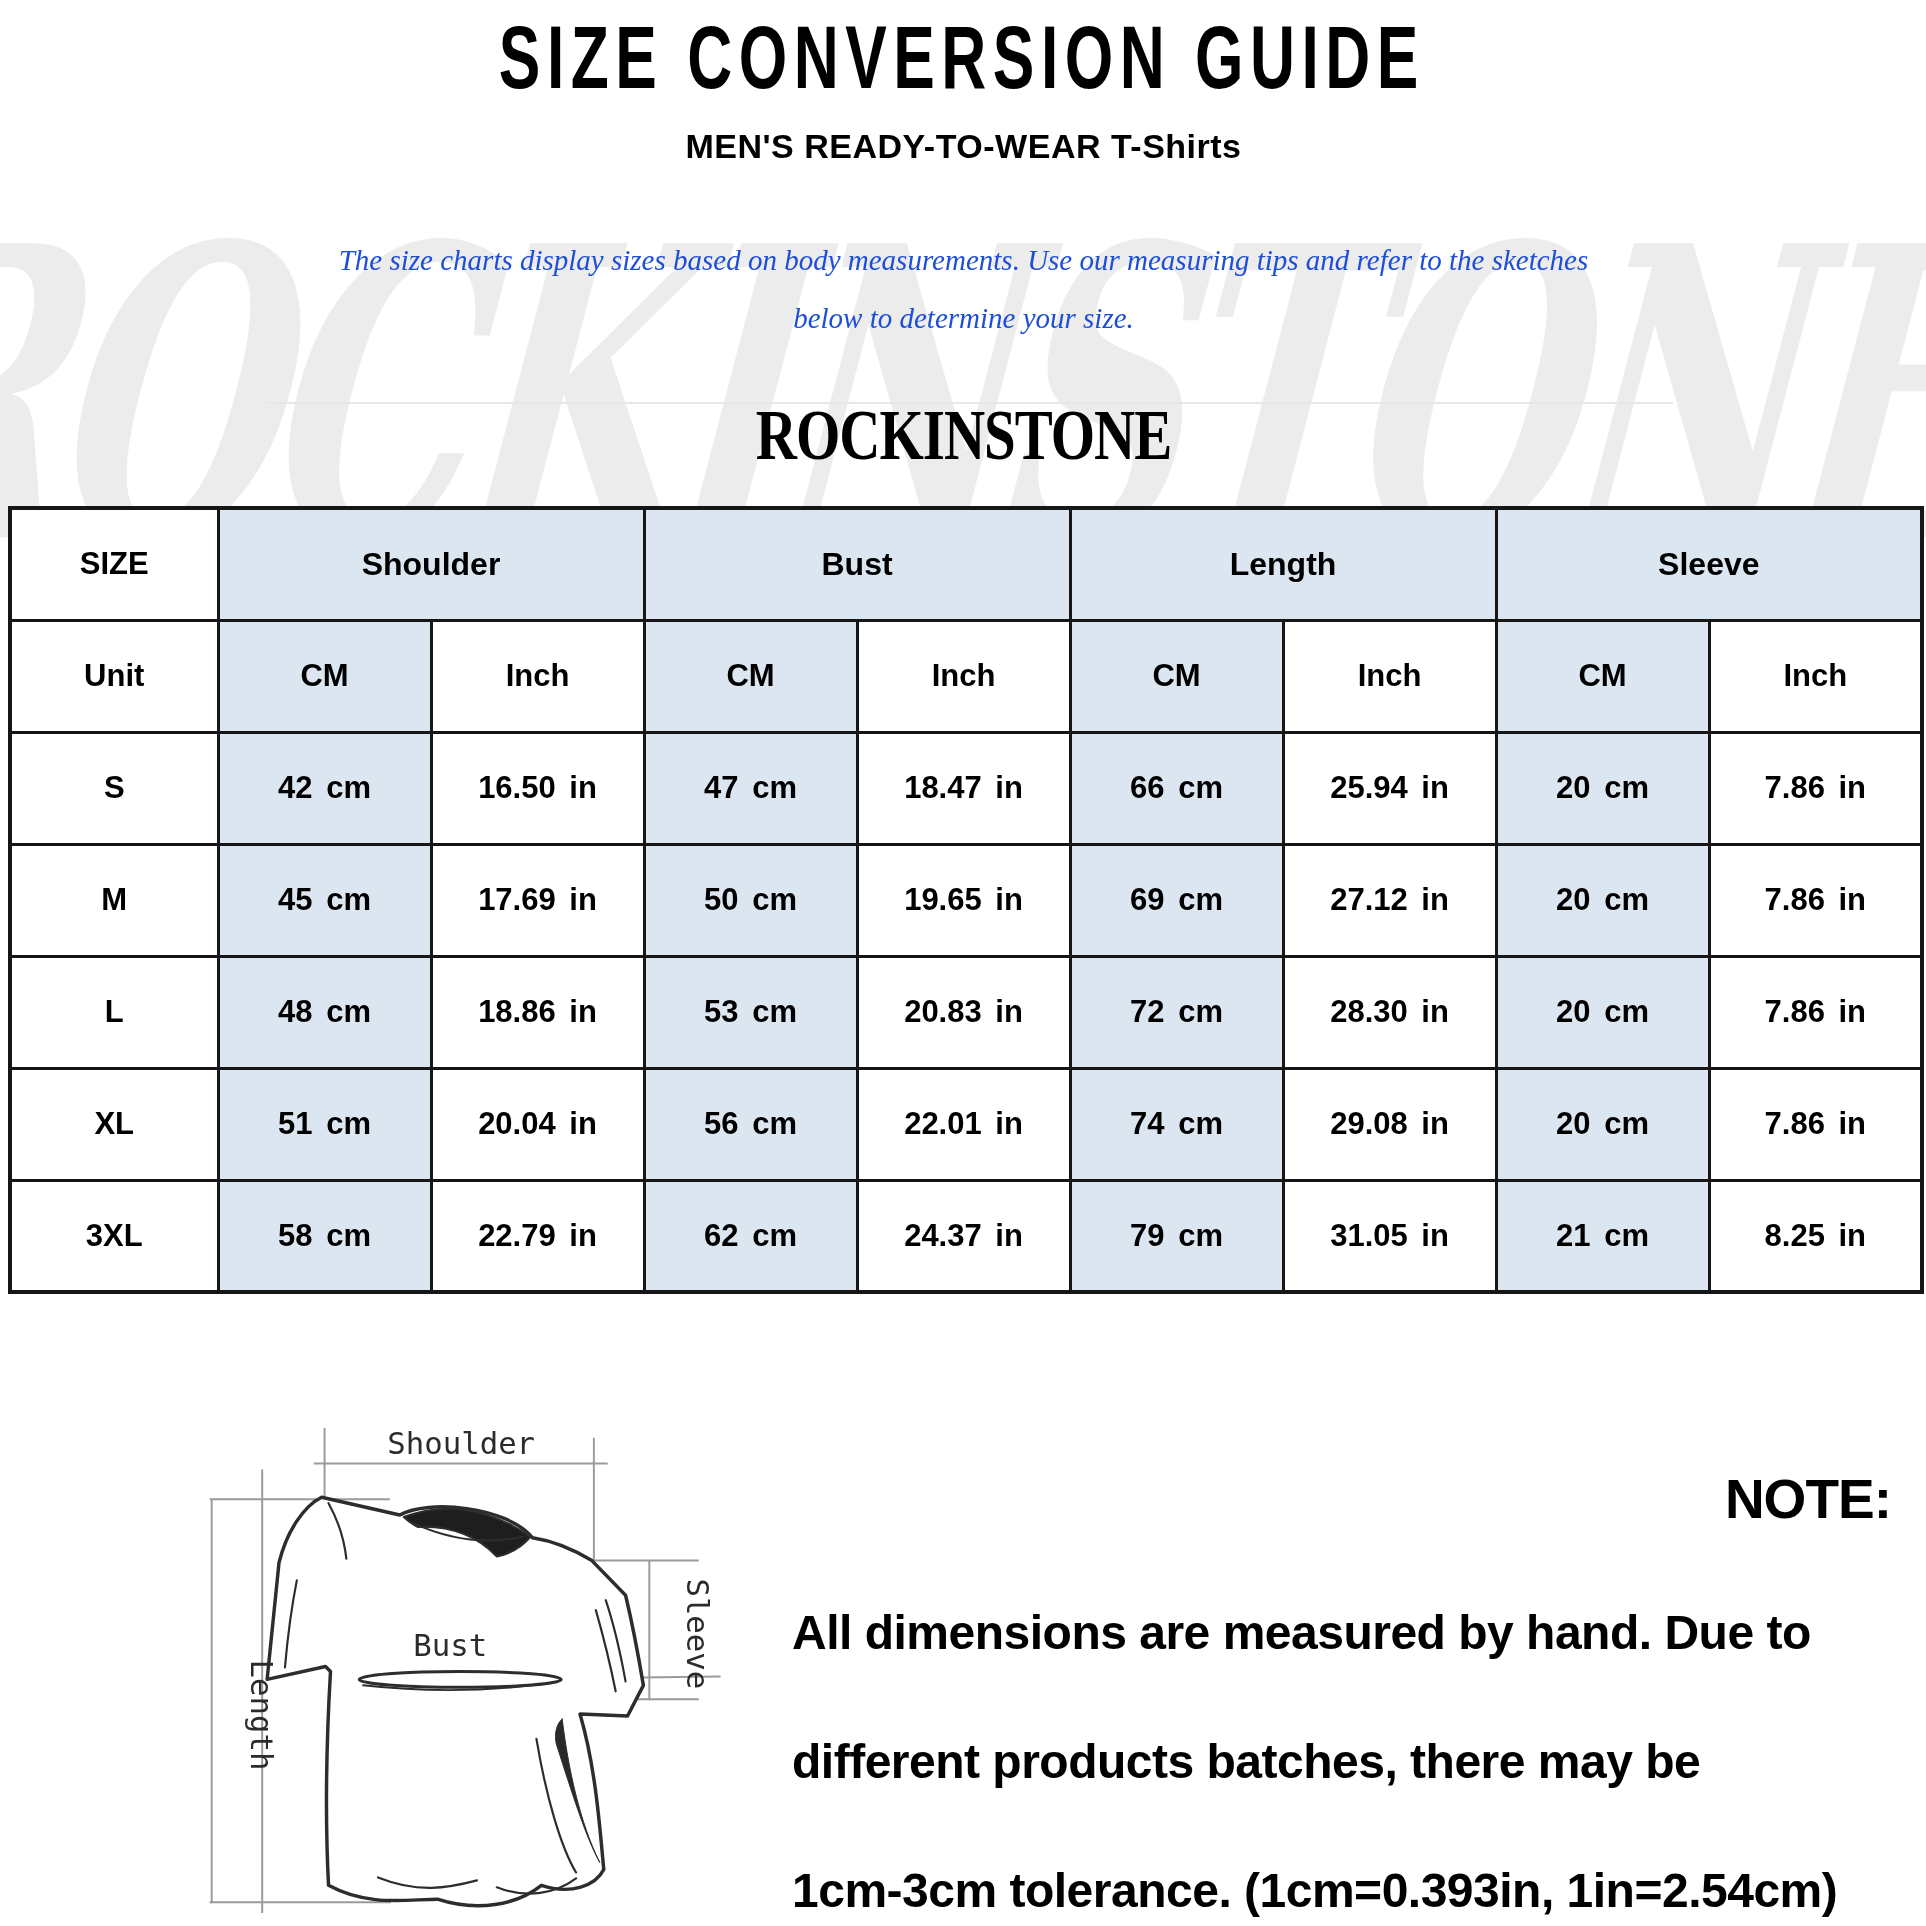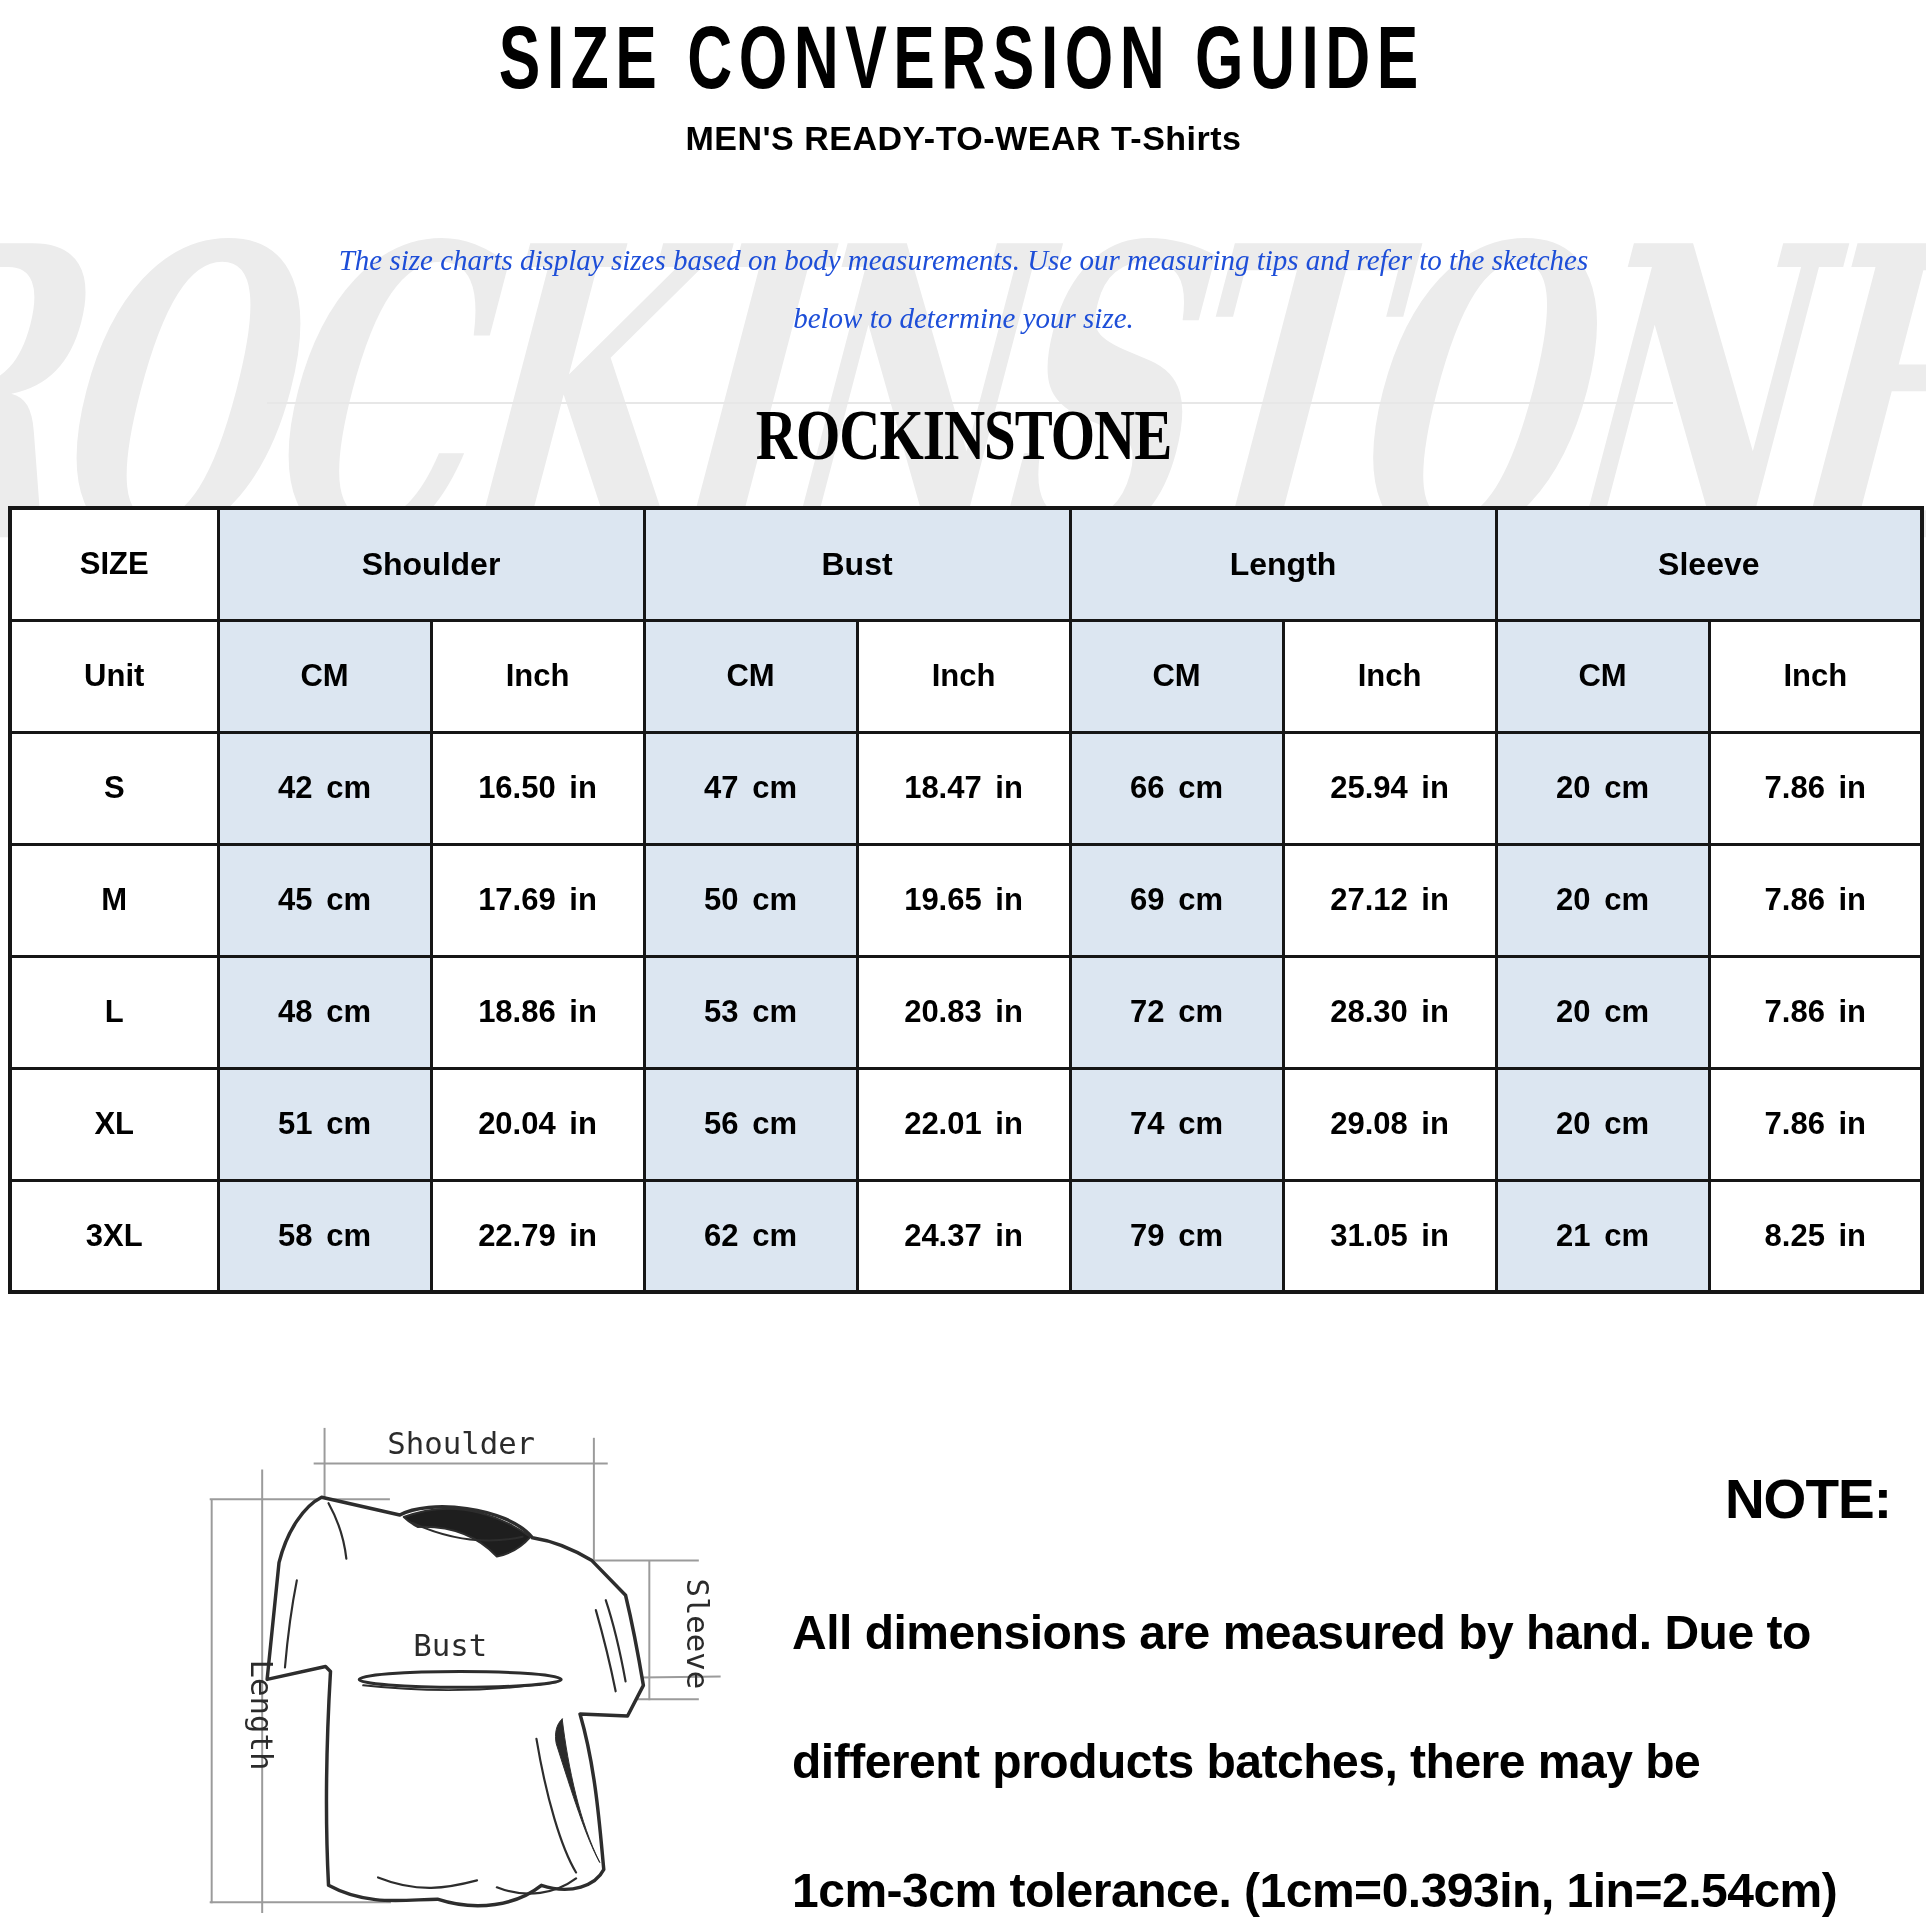--- a/index.html
+++ b/index.html
@@ -22,21 +22,21 @@
     background:#e7e7e7; z-index:0;
   }
 
   
   .title-wrap { position:absolute; left:0; right:4px; top:6px; text-align:center; z-index:2; }
   .title {
     display:inline-block; font-size:67px; font-weight:600; letter-spacing:7px;
     transform:scale(0.93,1.32); transform-origin:center top; white-space:nowrap;
   }
   .subtitle {
-    position:absolute; left:0; right:0; top:119px; text-align:center;
+    position:absolute; left:0; right:0; top:127px; text-align:center;
     font-size:34px; font-weight:bold; letter-spacing:0.5px; z-index:2;
   }
   .desc1, .desc2 {
     position:absolute; left:0; right:0; text-align:center;
     font-family:"Liberation Serif", serif; font-style:italic;
     font-size:29px; color:#1d4ed8; z-index:2;
   }
   .desc1 { top:244px; }
   .desc2 { top:302px; }
   .brand {

